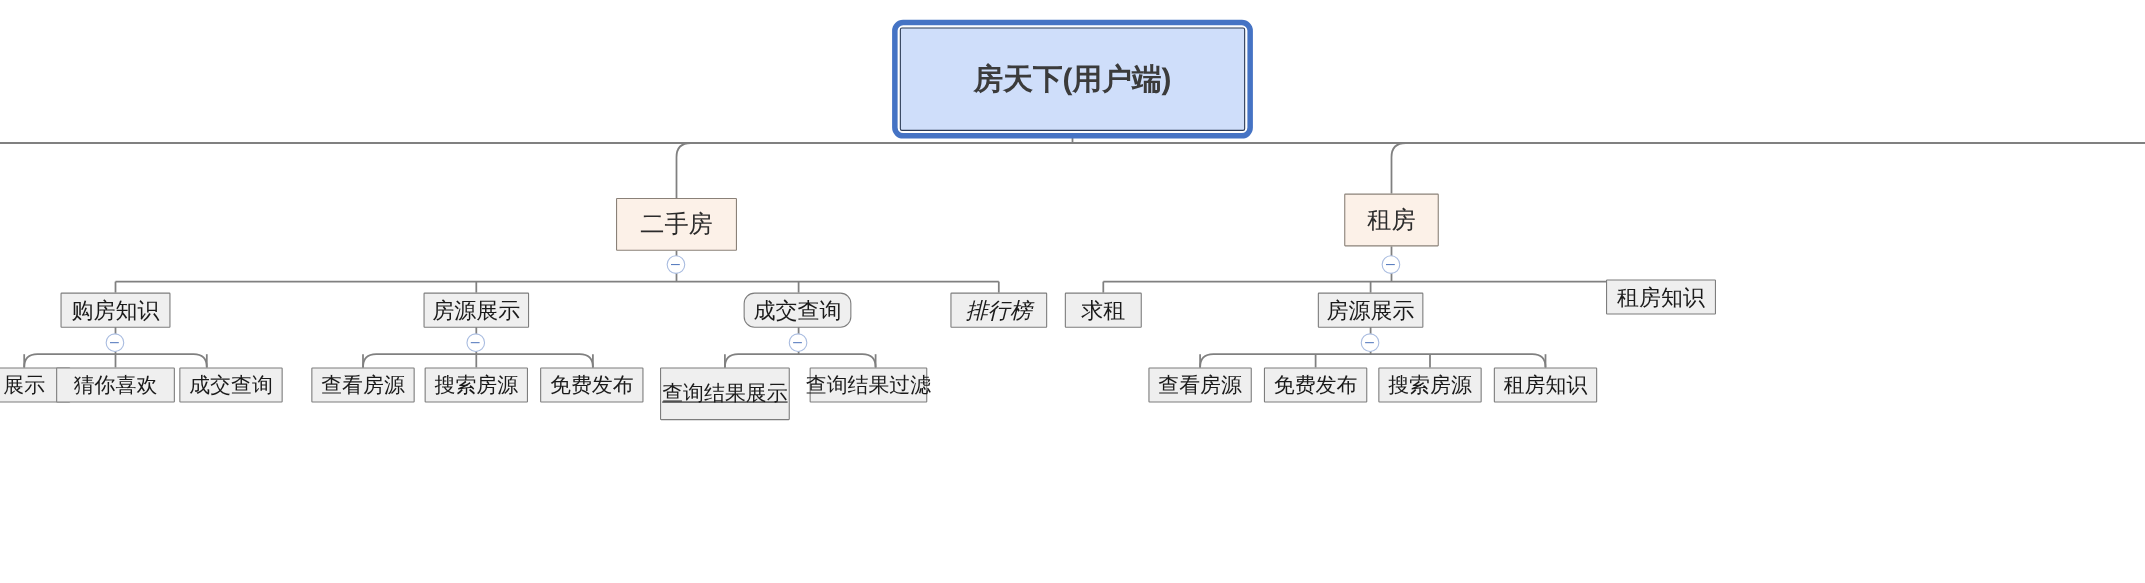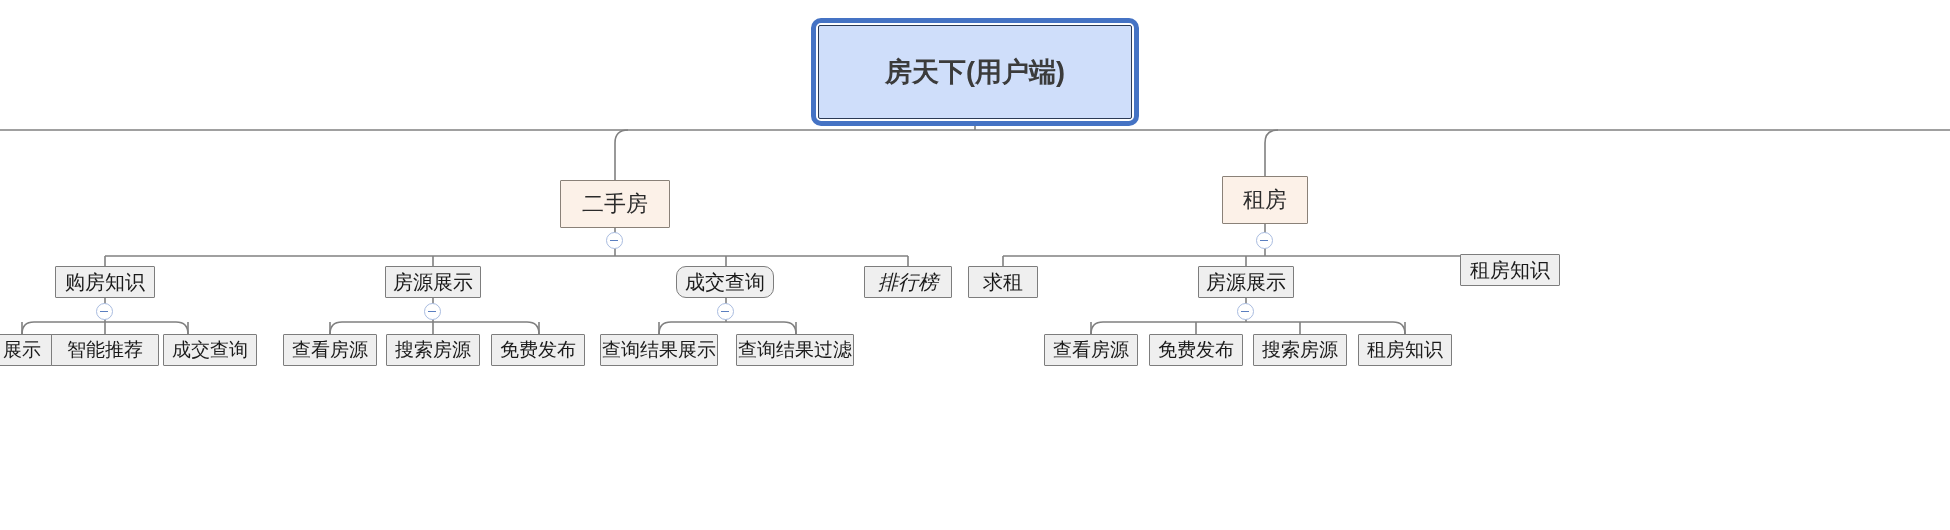--- a/index.html
+++ b/index.html
@@ -173,28 +173,28 @@
   <div class="node node-l3" style="left:864px; top:266px; width:88px; height:32px;font-style:italic;">排行榜</div>
 
   <div class="node node-l3" style="left:968px; top:266px; width:70px; height:32px;">求租</div>
 
   <div class="node node-l3" style="left:1198px; top:266px; width:96px; height:32px;">房源展示</div>
   <div class="collapse-toggle" style="left:1237px; top:303px;"></div>
 
   <div class="node node-l3" style="left:1460px; top:254px; width:100px; height:32px;">租房知识</div>
 
   <div class="node node-l4" style="left:-20px; top:334px; width:84px; height:32px;">展示</div>
-  <div class="node node-l4" style="left:51px; top:334px; width:108px; height:32px;">智能推荐</div>
+  <div class="node node-l4" style="left:51px; top:334px; width:108px; height:32px;">猜你喜欢</div>
   <div class="node node-l4" style="left:163px; top:334px; width:94px; height:32px;">成交查询</div>
 
   <div class="node node-l4" style="left:283px; top:334px; width:94px; height:32px;">查看房源</div>
   <div class="node node-l4" style="left:386px; top:334px; width:94px; height:32px;">搜索房源</div>
   <div class="node node-l4" style="left:491px; top:334px; width:94px; height:32px;">免费发布</div>
 
-  <div class="node node-l4" style="left:600px; top:334px; width:118px; height:32px;">查询结果展示</div>
-  <div class="node node-l4" style="left:736px; top:334px; width:118px; height:32px;">查询结果过滤</div>
+  <div class="node node-l4" style="left:600px; top:334px; width:118px; height:48px;text-decoration:underline;">查询结果展示</div>
+  <div class="node node-l4" style="left:736px; top:334px; width:107px; height:32px;">查询结果过滤</div>
 
   <div class="node node-l4" style="left:1044px; top:334px; width:94px; height:32px;">查看房源</div>
   <div class="node node-l4" style="left:1149px; top:334px; width:94px; height:32px;">免费发布</div>
   <div class="node node-l4" style="left:1253px; top:334px; width:94px; height:32px;">搜索房源</div>
   <div class="node node-l4" style="left:1358px; top:334px; width:94px; height:32px;">租房知识</div>
 
 </div>
 
 </body></html>

